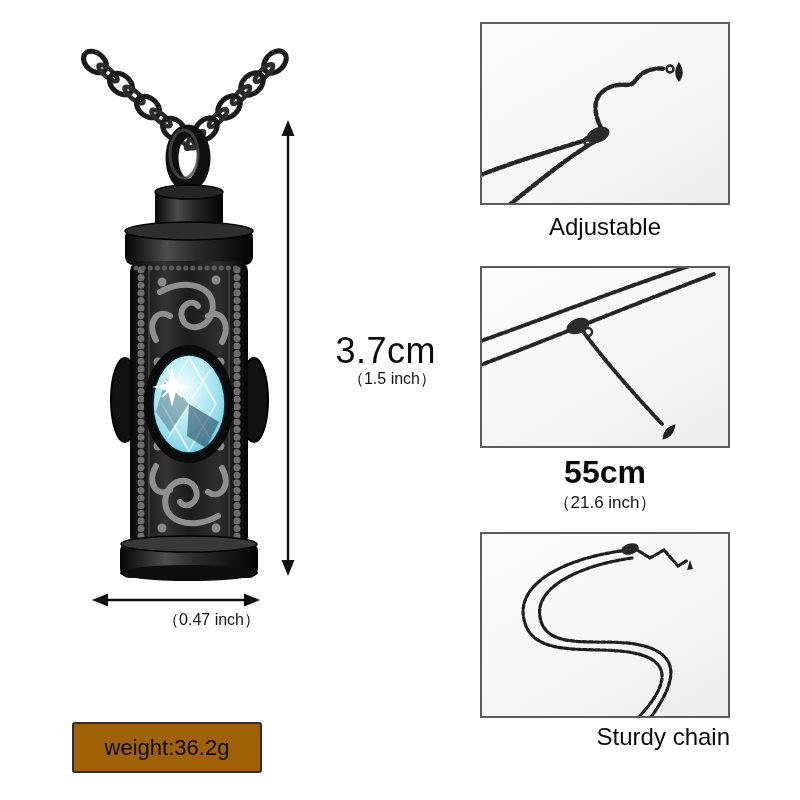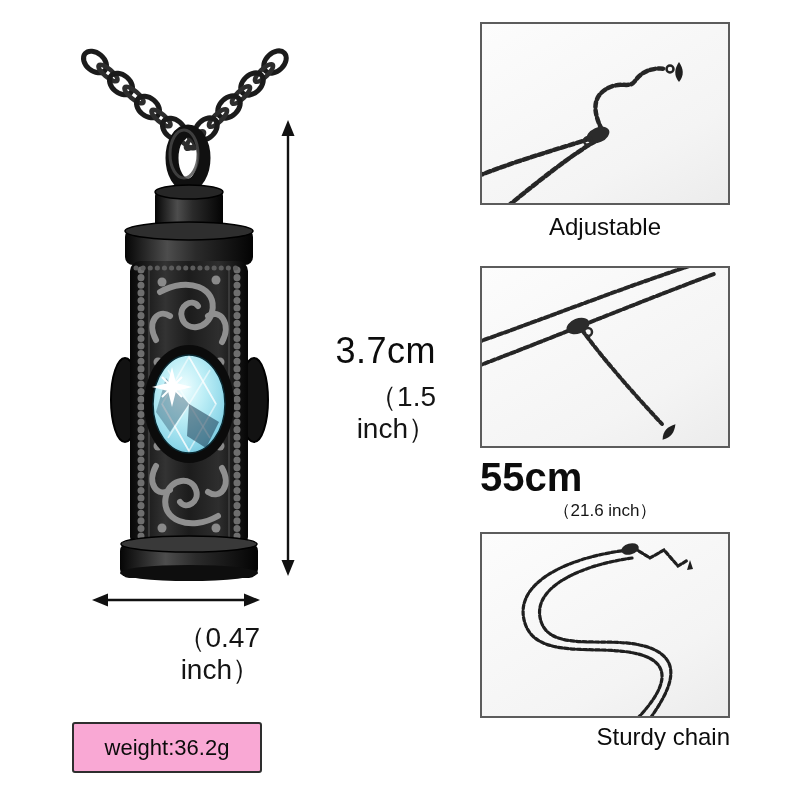--- a/index.html
+++ b/index.html
@@ -1,26 +1,26 @@
 <!DOCTYPE html>
 <html><head>
 <meta charset="utf-8">
 <style>
   html,body{margin:0;padding:0;background:#fff;}
   #stage{position:relative;width:800px;height:800px;background:#ffffff;overflow:hidden;
          font-family:"Liberation Sans","DejaVu Sans",sans-serif;color:#111;}
   .abs{position:absolute;}
   .dim-big{font-size:36px;font-weight:400;line-height:1.05;color:#0c0c0c;letter-spacing:.5px;}
-  .dim-sub{font-size:28px;font-weight:400;line-height:1.15;color:#141414;margin-top:11px;}
+  .dim-sub{font-size:16px;font-weight:400;line-height:1.15;color:#141414;}
   .caption{font-size:24px;font-weight:400;color:#0c0c0c;text-align:center;line-height:1.1;}
-  .caption-big{font-size:40px;font-weight:700;color:#0c0c0c;text-align:left;line-height:1.05;}
+  .caption-big{font-size:32px;font-weight:700;color:#0c0c0c;text-align:center;line-height:1.05;}
   .caption-sub{font-size:17px;font-weight:400;color:#141414;text-align:center;line-height:1.2;margin-top:3px;}
   .frame{border:2px solid #5c5c5c;background:linear-gradient(150deg,#fcfcfc 0%,#f4f4f4 70%,#ececec 100%);
          box-sizing:border-box;}
-  .weight-box{border:2px solid #2e2e2e;border-radius:3px;background:#f9a8d4;display:flex;
+  .weight-box{border:2px solid #2e2e2e;border-radius:3px;background:#a16207;display:flex;
               align-items:center;justify-content:center;box-sizing:border-box;
               font-size:22px;color:#0c0c0c;}
   .center{text-align:right;}
   svg{display:block;}
 </style>
 </head>
 <body>
 
 <div id="stage">
 

